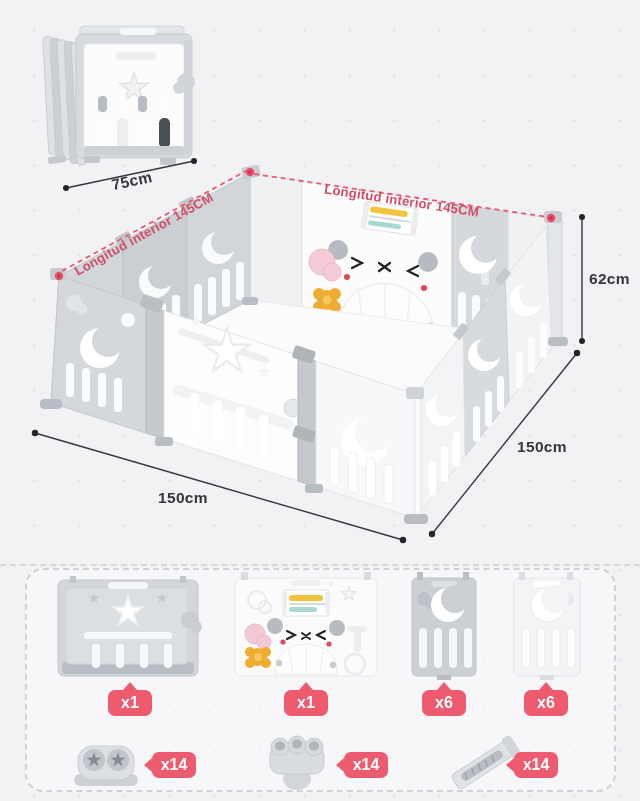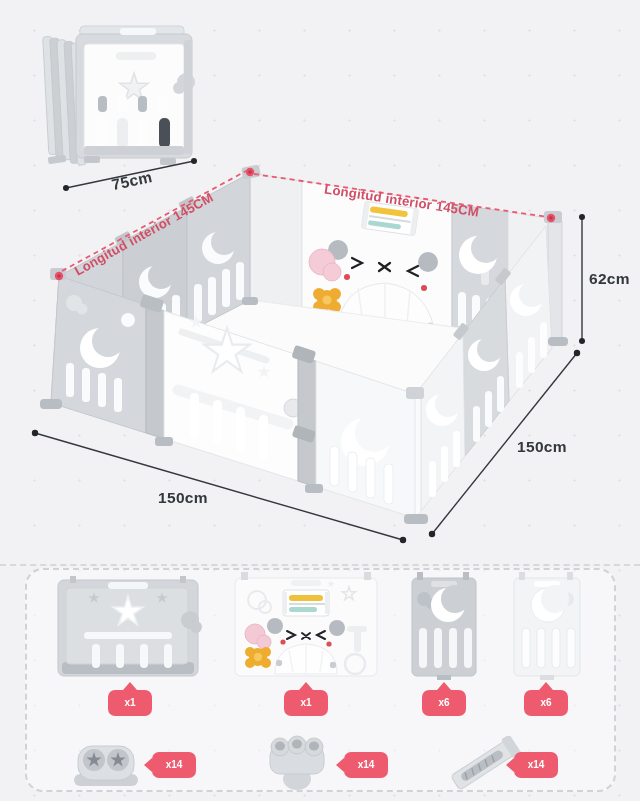--- a/index.html
+++ b/index.html
@@ -19,21 +19,21 @@
   }
   .parts-box{
     position:absolute;left:25px;top:568px;width:587px;height:220px;
     border:2px dashed #d2d2d6;border-radius:18px;
     background:rgba(255,255,255,0.42);
   }
   .part{position:absolute;}
   .badge{
     position:absolute;height:26px;min-width:44px;box-sizing:border-box;
     background:#ee5b6e;border-radius:7px;color:#fff;
-    font-size:10px;font-weight:bold;text-align:center;line-height:26px;
+    font-size:16px;font-weight:bold;text-align:center;line-height:26px;
     padding:0 6px;
   }
   .notch-up{
     position:absolute;top:-8px;left:50%;margin-left:-7px;width:0;height:0;
     border-left:7px solid transparent;border-right:7px solid transparent;
     border-bottom:8px solid #ee5b6e;
   }
   .notch-left{
     position:absolute;left:-8px;top:50%;margin-top:-7px;width:0;height:0;
     border-top:7px solid transparent;border-bottom:7px solid transparent;

